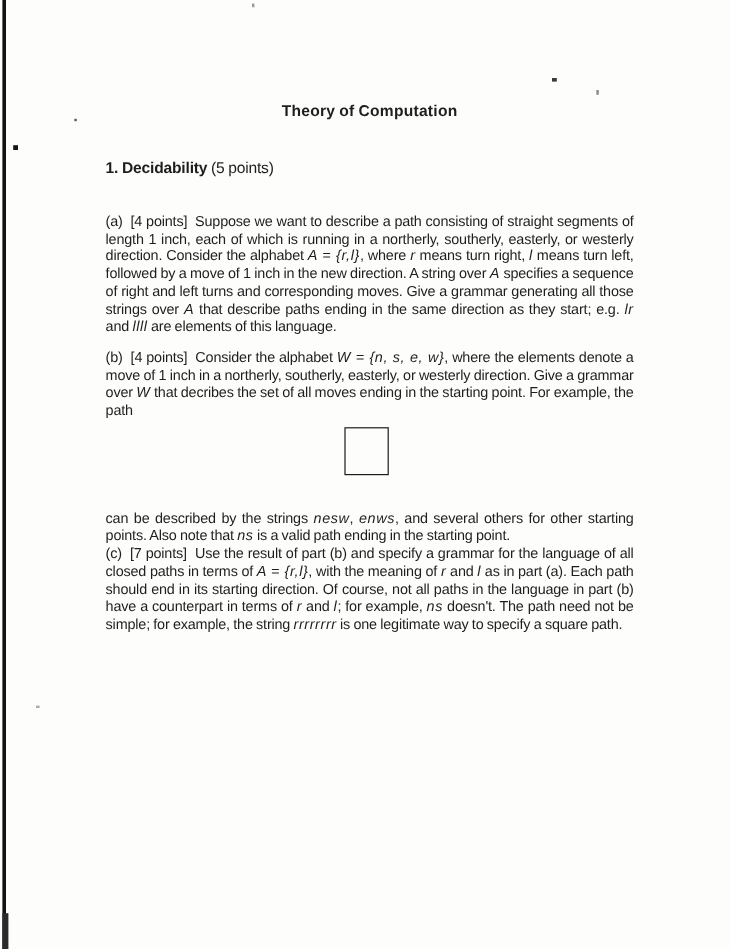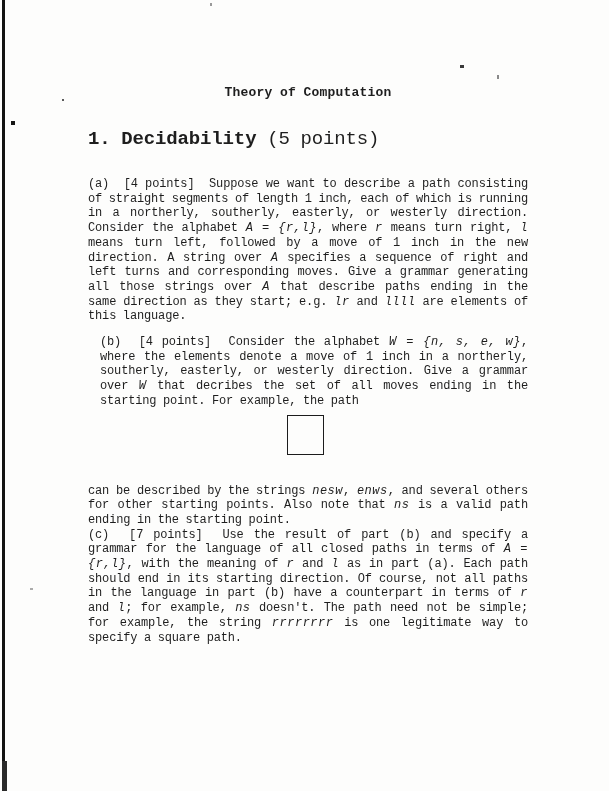--- a/index.html
+++ b/index.html
@@ -1,20 +1,20 @@
 <!DOCTYPE html>
 <html style="--ink: #1e1e1e; --paper: #fdfdfc;"><head>
 <meta charset="utf-8">
 <style>
   :root { --ink:#1e1e1e; --paper:#fdfdfc; }
   html,body { margin:0; padding:0; background:#ffffff; }
   .page {
     position:relative; width:609px; height:791px;
     background:var(--paper); overflow:hidden;
-    font-family:Liberation Mono, monospace; color:var(--ink);
+    font-family:Liberation Sans, sans-serif; color:var(--ink);
   }
   .scan-strip {
     position:absolute; left:2px; top:0; width:3px; height:791px;
     background:#121212;
   }
   .scan-strip-foot {
     position:absolute; left:2px; bottom:0; width:5px; height:30px;
     background:#2a2a2a;
   }
   .speck { position:absolute; }
@@ -27,30 +27,30 @@
   .content {
     position:absolute; left:88px; top:0; width:440px;
     font-size:12px; line-height:14.7px;
     letter-spacing:-0.15px; word-spacing:-0.4px;
     text-align:justify;
   }
   .doc-title {
     margin:85px 0 0; font-size:13px; font-weight:bold;
     text-align:center; letter-spacing:0.2px; line-height:15px;
   }
-  .heading { margin:32px 0 0; font-size:19px; font-weight:normal; line-height:15px; }
+  .heading { margin:32px 0 0; font-size:13px; font-weight:normal; line-height:15px; }
   .heading-1 { margin-top:32px; }
   .heading-2 { margin-top:33px; }
   .hb { font-weight:bold; }
   .para { margin:0; }
   .indent { text-indent:28px; }
   .p1 { margin-top:8px; }
   .p2 { margin-top:9px; }
   .pa { margin-top:30px; }
-  .pb { margin-top:11px;margin-left:12px; }
+  .pb { margin-top:11px; }
   .pcont { margin-top:29px; }
   .pc { }
   .figure-square {
     width:35px; height:38px; border:1.5px solid #1c1c1c;
     margin:6px 0 0 199px; background:transparent;
   }
   i.math { font-style:italic; letter-spacing:0.5px; }
   .page-number {
     position:absolute; top:745px; left:0; width:600px;
     text-align:center; font-size:11.5px; letter-spacing:1px;

